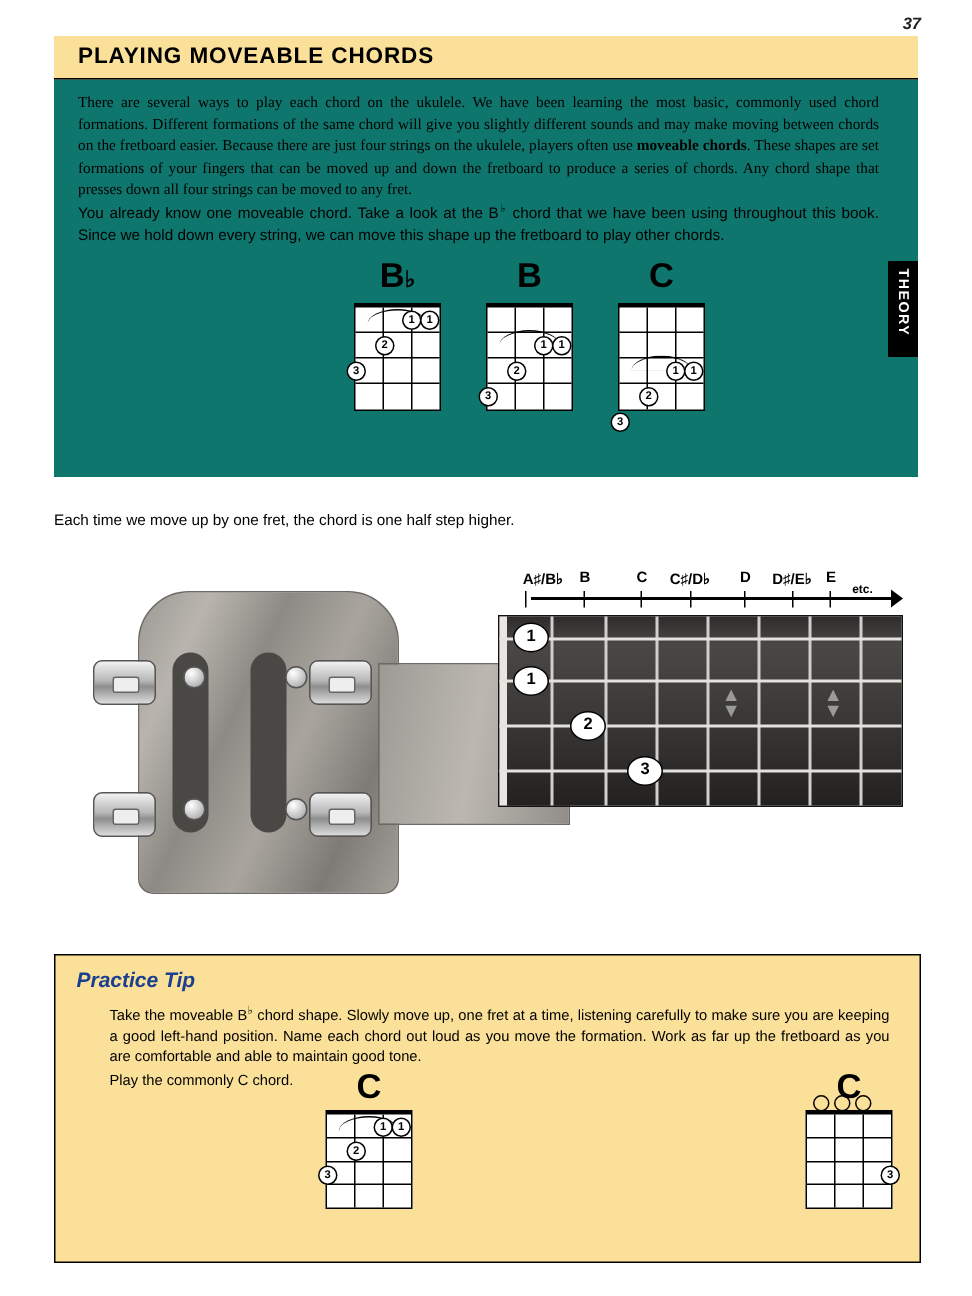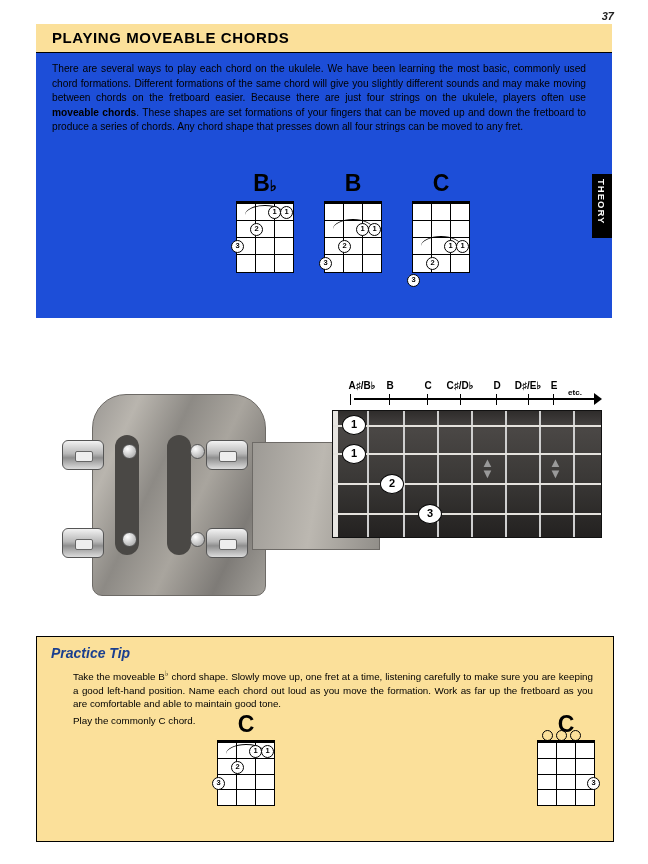--- a/index.html
+++ b/index.html
@@ -15,21 +15,21 @@
 
   
   .page-num{
     position:absolute;top:10px;right:34px;
     font-size:11px;font-weight:bold;color:#222;font-style:italic;
   }
 
   
   .top-panel{
     position:absolute;left:36px;top:24px;width:576px;height:294px;
-    background:#1d4ed8;
+    background:#0f766e;
   }
   .panel-title-bar{
     position:absolute;left:0;top:0;width:100%;height:28px;
     background:#fbe09a;border-bottom:1.5px solid #000;
   }
   .panel-title{
     position:absolute;left:16px;top:5px;
     font-size:15px;font-weight:bold;letter-spacing:.6px;
   }
   .tab-theory{
@@ -40,21 +40,21 @@
     display:block;
     transform:rotate(90deg);
     transform-origin:left top;
     position:absolute;left:15px;top:5px;
     font-size:9.5px;font-weight:bold;letter-spacing:1px;white-space:nowrap;
   }
   .body-text{
     position:absolute;left:16px;width:534px;
     font-size:10.2px;line-height:14.6px;text-align:justify;
   }
-  .body-text.p1{top:38px;}
+  .body-text.p1{top:38px;font-family:Liberation Serif, serif;}
   .body-text.p2{top:108px;}
   b{font-weight:bold;}
   sup{font-size:7.5px;vertical-align:super;}
 
   
   .chordbox{position:absolute;}
   .chord-name{
     text-align:center;font-weight:bold;font-size:23px;line-height:23px;
     margin-bottom:4px;
   }
@@ -179,20 +179,23 @@
     </div>
 
     <div class="tab-theory">
       <span>THEORY</span>
     </div>
 
     <div class="body-text p1">
       <span>There are several ways to play each chord on the ukulele. We have been learning the most basic, commonly used chord formations. Different formations of the same chord will give you slightly different sounds and may make moving between chords on the fretboard easier. Because there are just four strings on the ukulele, players often use </span><b>moveable chords</b><span>. These shapes are set formations of your fingers that can be moved up and down the fretboard to produce a series of chords. Any chord shape that presses down all four strings can be moved to any fret.</span>
     </div>
 
+    <div class="body-text p2">
+      <span>You already know one moveable chord. Take a look at the B</span><sup>♭</sup><span> chord that we have been using throughout this book. Since we hold down every string, we can move this shape up the fretboard to play other chords.</span>
+    </div>
 
     <div class="chordbox" style="left:190px;top:148px;width:78px;">
       <div class="chord-name"><span>B</span><span class="acc">♭</span></div>
       <div class="grid" style="width:56px;height:68px;margin:0 auto;">
         <div class="vl" style="left:18px;top:0;width:1px;height:100%;"></div>
         <div class="vl" style="left:37px;top:0;width:1px;height:100%;"></div>
         <div class="hl" style="left:0;top:16px;width:100%;height:1px;"></div>
         <div class="hl" style="left:0;top:33px;width:100%;height:1px;"></div>
         <div class="hl" style="left:0;top:50px;width:100%;height:1px;"></div>
         <div class="barre" style="left:8px;top:1px;width:40px;"></div>
@@ -229,20 +232,21 @@
         <div class="hl" style="left:0;top:50px;width:100%;height:1px;"></div>
         <div class="barre" style="left:8px;top:32px;width:40px;"></div>
         <div class="dot" style="left:31px;top:36px;">1</div>
         <div class="dot" style="left:43px;top:36px;">1</div>
         <div class="dot" style="left:13px;top:53px;">2</div>
         <div class="dot" style="left:-6px;top:70px;">3</div>
       </div>
     </div>
   </div>
 
+  <div class="mid-caption">Each time we move up by one fret, the chord is one half step higher.</div>
 
   <div class="board-wrap">
 
     <div class="headstock">
       <div class="hs-body">
         <div class="hs-slot l"></div>
         <div class="hs-slot r"></div>
       </div>
       <div class="neckpart"></div>
       <div class="tuner" style="left:6px;top:52px;"></div>

